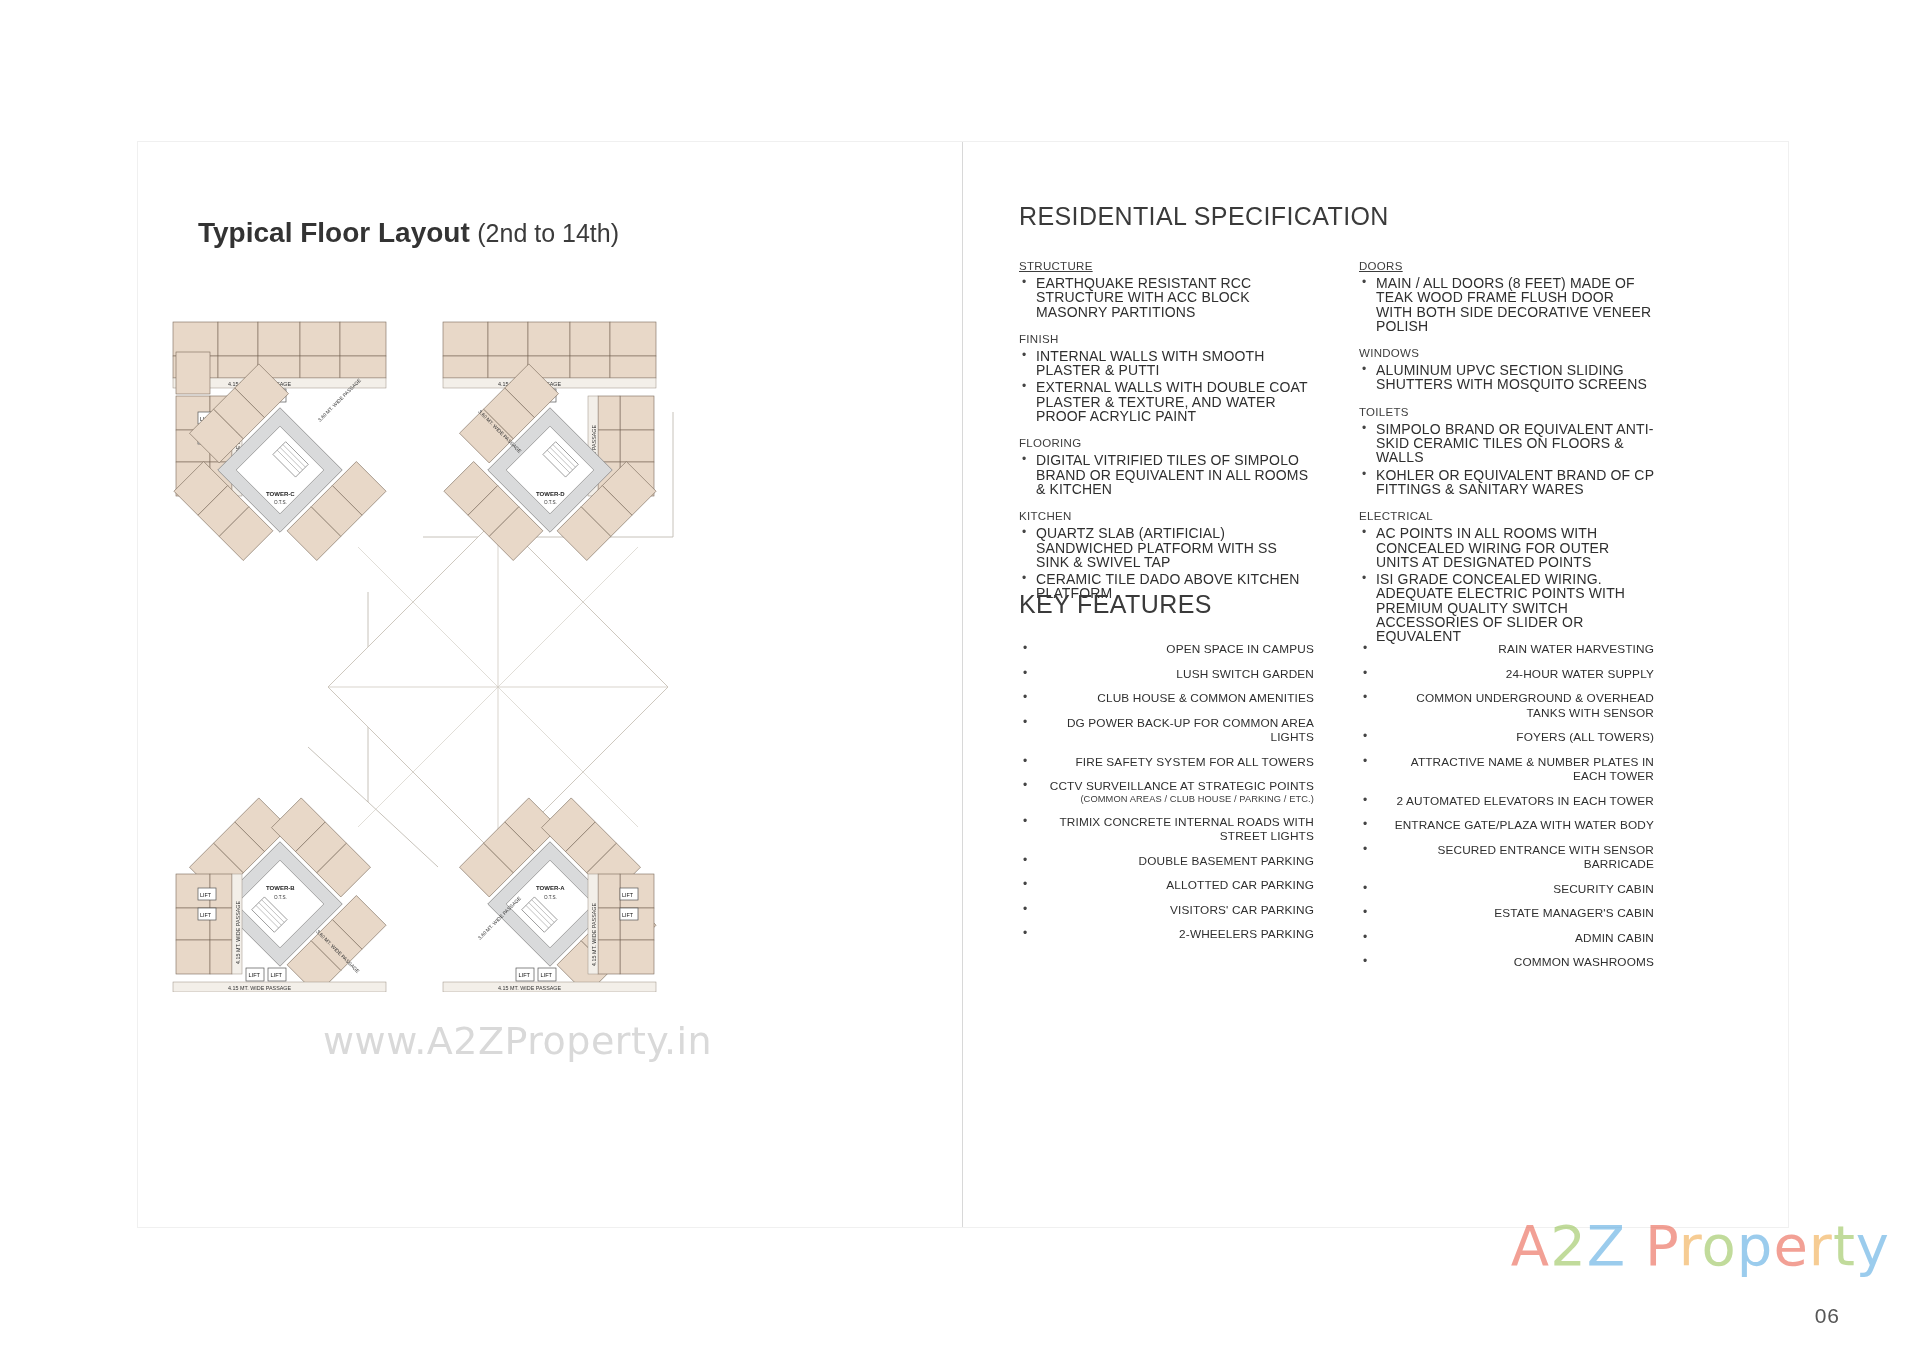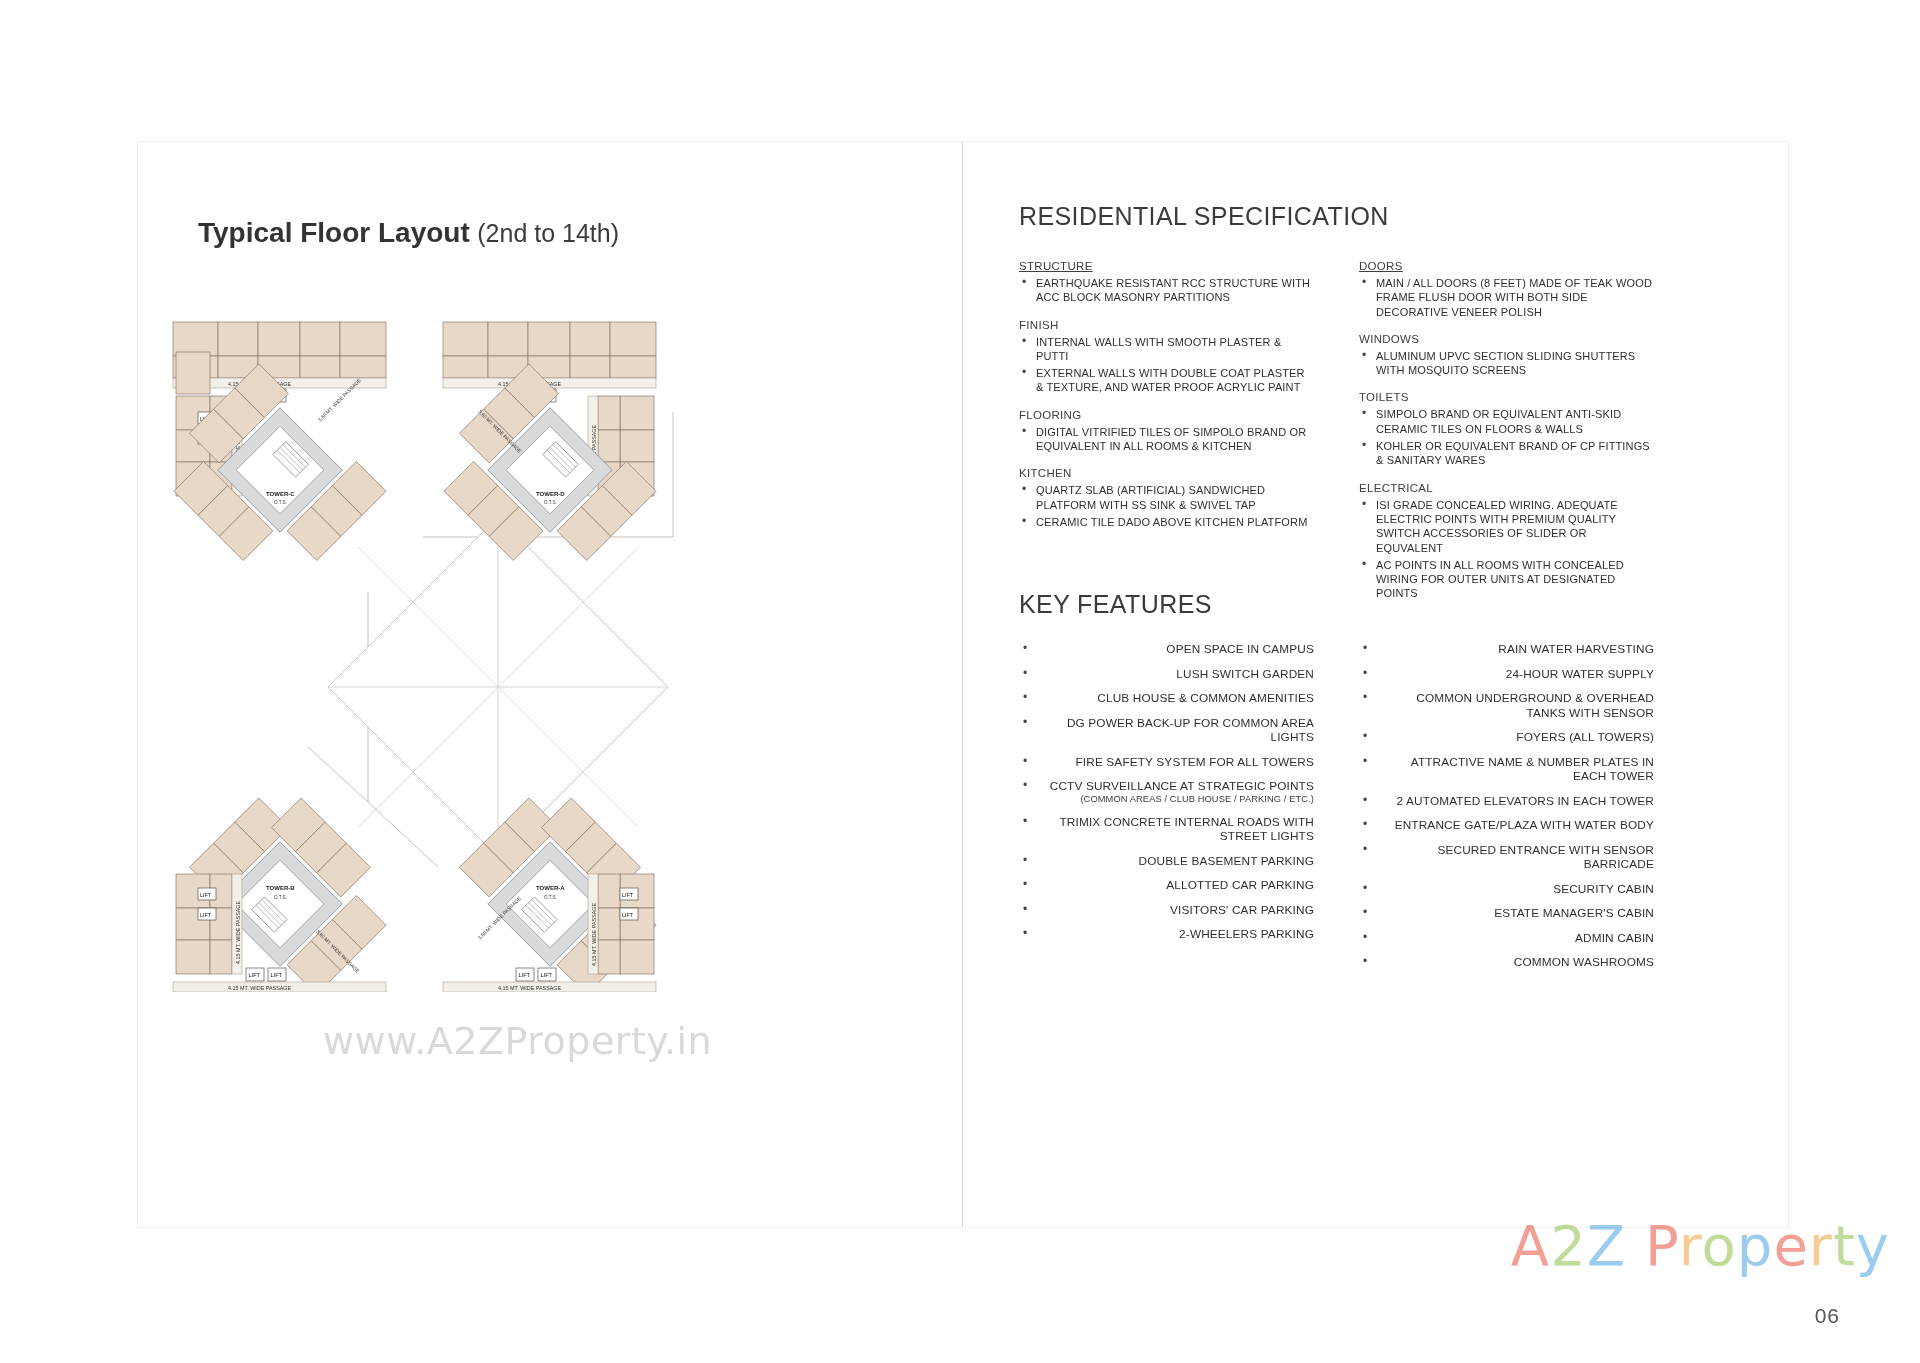--- a/index.html
+++ b/index.html
@@ -103,21 +103,21 @@
   .grp-title:first-child { margin-top: 0; text-decoration: underline; }
 
   ul.spec-list {
     list-style: none;
     margin: 0 0 0 0;
     padding: 0;
   }
   ul.spec-list li {
     position: relative;
     padding-left: 17px;
-    font-size: 11px;
+    font-size: 14px;
     line-height: 14.3px;
     color: #2f2f2f;
     margin-bottom: 3px;
     letter-spacing: 0.15px;
   }
   ul.spec-list li:before {
     content: "•";
     position: absolute;
     left: 3px;
     top: -1px;
@@ -479,22 +479,22 @@
         <ul class="spec-list">
           <li>ALUMINUM UPVC SECTION SLIDING SHUTTERS WITH MOSQUITO SCREENS</li>
         </ul>
         <div class="grp-title">TOILETS</div>
         <ul class="spec-list">
           <li>SIMPOLO BRAND OR EQUIVALENT ANTI-SKID CERAMIC TILES ON FLOORS &amp; WALLS</li>
           <li>KOHLER OR EQUIVALENT BRAND OF CP FITTINGS &amp; SANITARY WARES</li>
         </ul>
         <div class="grp-title">ELECTRICAL</div>
         <ul class="spec-list">
+          <li>AC POINTS IN ALL ROOMS WITH CONCEALED WIRING FOR OUTER UNITS AT DESIGNATED POINTS</li>
           <li>ISI GRADE CONCEALED WIRING.  ADEQUATE ELECTRIC POINTS WITH PREMIUM QUALITY SWITCH ACCESSORIES OF SLIDER OR EQUVALENT</li>
-          <li>AC POINTS IN ALL ROOMS WITH CONCEALED WIRING FOR OUTER UNITS AT DESIGNATED POINTS</li>
         </ul>
       </div>
 
     <div class="rp-head" id="kf-head">KEY FEATURES</div>
 
     <div class="col" id="kf-col-1">
         <ul class="kf-list">
           <li><span>OPEN SPACE IN CAMPUS</span></li>
           <li><span>LUSH SWITCH GARDEN</span></li>
           <li><span>CLUB HOUSE &amp; COMMON AMENITIES</span></li>

